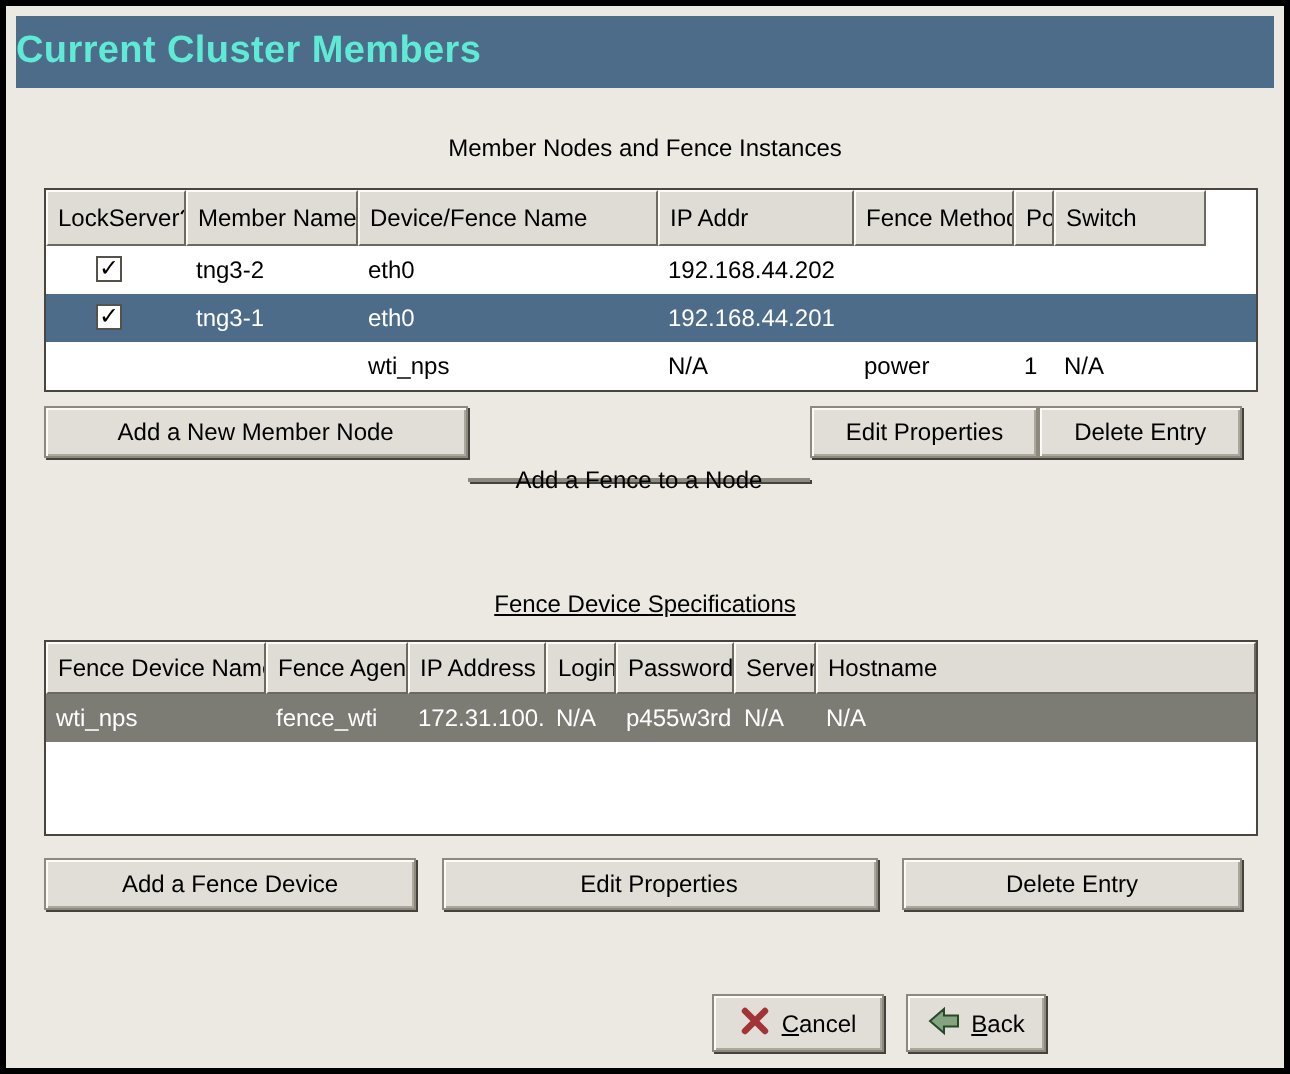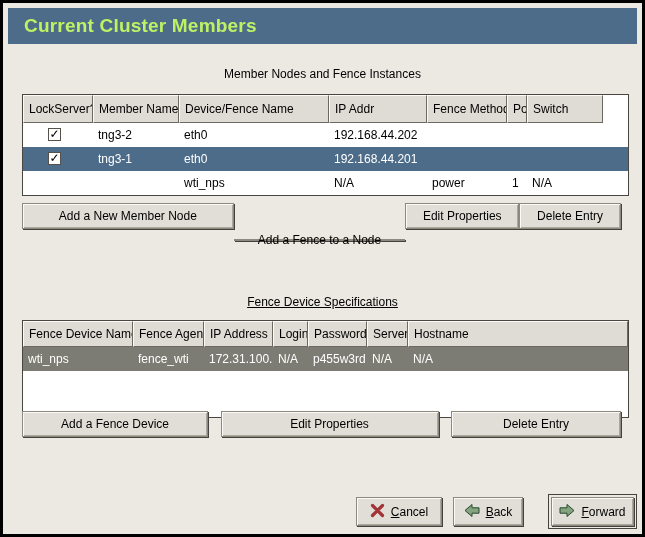--- a/index.html
+++ b/index.html
@@ -9,24 +9,23 @@
   .window {
     position: relative;
     width: 645px; height: 537px;
     background: #ece9e2;
     border: 3px solid #000;
   }
 
   .titlebar {
     position: absolute; left: 5px; top: 5px; right: 5px; height: 36px;
     background: #4d6c89;
-    color: #bef264;
+    color: #5eead4;
     font-size: 19px; font-weight: bold;
     line-height: 36px;
-    padding-left: 16px;
     letter-spacing: 0.2px;
   }
 
   .section-caption {
     position: absolute; left: 0; width: 100%;
     text-align: center;
     font-size: 12px; color: #000;
   }
   .caption-members { top: 64px; }
   .caption-fences  { top: 292px; text-decoration: underline; }
@@ -82,21 +81,21 @@
     border: 1px solid #55524c;
     font-size: 12px; line-height: 11px;
     text-align: center; color: #000;
     vertical-align: top;
   }
 
   .empty-fill { width: 100%; background: #fff; height: 46px; }
 
   .btnrow { position: absolute; left: 19px; width: 599px; display: flex; justify-content: space-between; }
   .btnrow-members { top: 200px; height: 26px; }
-  .btnrow-fences  { top: 408px; height: 26px; }
+  .btnrow-fences  { top: 426px; height: 26px; }
 
   .btn {
     background: #e1ded7;
     border: 1px solid #8d897f;
     box-shadow: inset 1px 1px 0 #fbfaf7, inset -1px -1px 0 #aba79d, 1px 1px 0 #44423c;
     font-size: 12px; color: #000;
     display: flex; align-items: center; justify-content: center;
     white-space: nowrap;
     cursor: default;
   }
@@ -219,24 +218,14 @@
 
   <div class="btn footer-btn btn-back">
     <span class="footer-icon">
       <svg width="16" height="15" viewBox="0 0 16 15">
           <path d="M1 7.5 L8 1.5 L8 4.8 L15 4.8 L15 10.2 L8 10.2 L8 13.5 Z" fill="#84a47f" stroke="#27492a" stroke-width="1"></path>
         </svg>
     </span>
     <span class="btn-label mnemonic">Back</span>
   </div>
 
-  <div class="forward-ring">
-    <div class="btn btn-forward">
-      <span class="footer-icon">
-        <svg width="16" height="15" viewBox="0 0 16 15">
-            <path d="M15 7.5 L8 1.5 L8 4.8 L1 4.8 L1 10.2 L8 10.2 L8 13.5 Z" fill="#84a47f" stroke="#27492a" stroke-width="1"></path>
-          </svg>
-      </span>
-      <span class="btn-label mnemonic">Forward</span>
-    </div>
-  </div>
 
 </div>
 
 </body></html>

